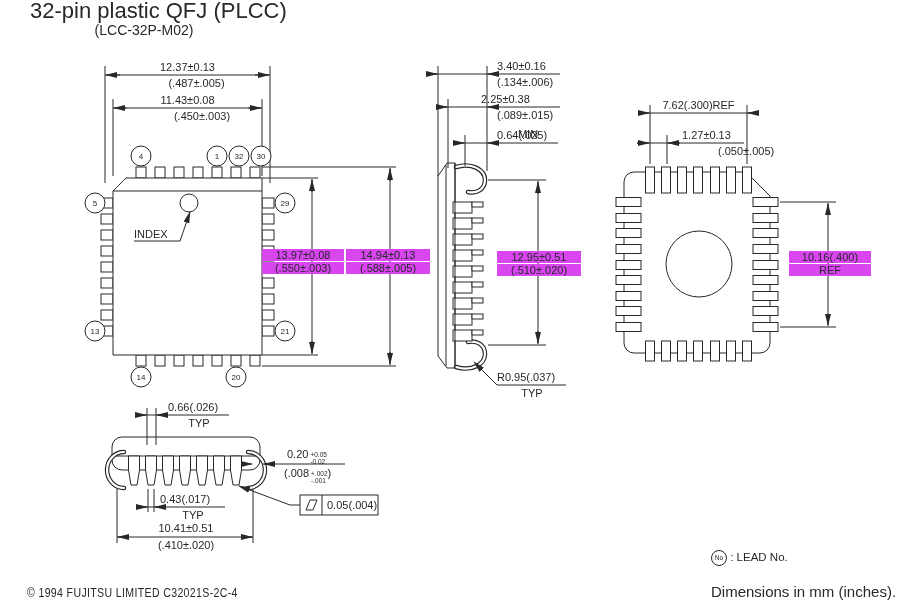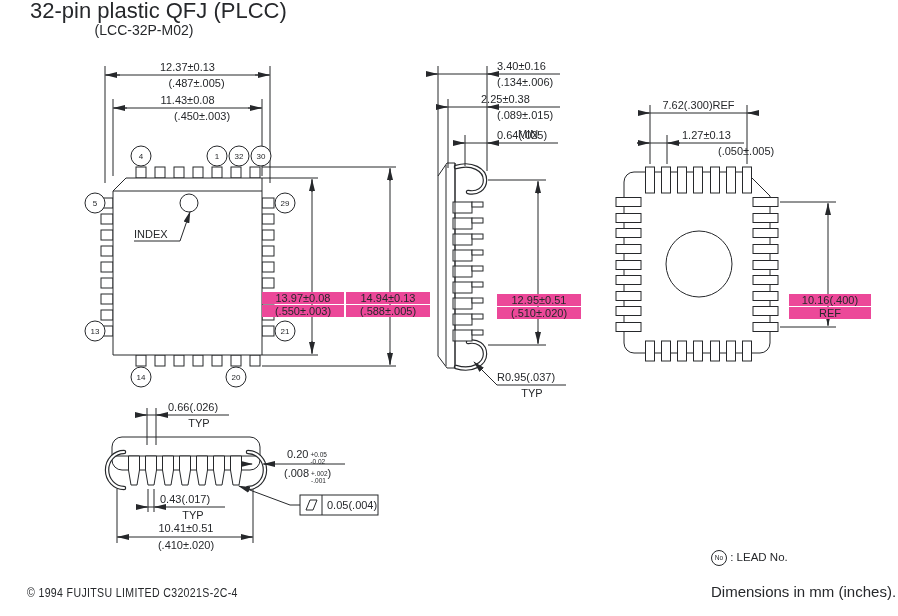--- a/index.html
+++ b/index.html
@@ -1,21 +1,21 @@
 <!DOCTYPE html>
 <html><head>
 <meta charset="utf-8">
 <style>
   html,body{margin:0;padding:0;background:#fff;}
   .sheet{position:relative;width:898px;height:616px;background:#fff;overflow:hidden;
          font-family:"Liberation Sans","DejaVu Sans",sans-serif;color:#26282b;}
   svg{position:absolute;left:0;top:0;}
   .t{position:absolute;font-size:11px;line-height:12px;white-space:nowrap;color:#26282b;}
   .c{text-align:center;}
-  .bg{background:#ec4899;margin-top:43px;}
+  .bg{background:#d946ef;}
   .title1{font-size:22px;}
   .title2{font-size:14px;}
   .tolstack{display:inline-flex;flex-direction:column;font-size:6.5px;line-height:6.5px;
             vertical-align:1px;margin-left:2px;}
   .numcircle{display:inline-block;width:14px;height:14px;border:1px solid #26282b;border-radius:50%;
              font-size:6.5px;line-height:14px;text-align:center;vertical-align:middle;}
   .legendrow{font-size:11.5px;}
   .units{font-size:15px;}
   .copy{font-size:12px;letter-spacing:.4px;transform:scaleX(.88);transform-origin:left center;}
 </style>

